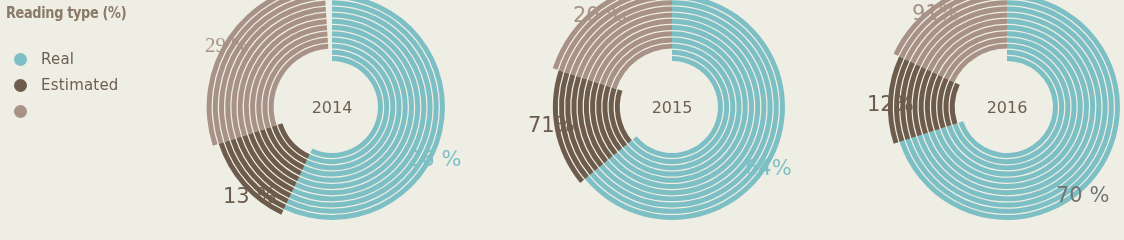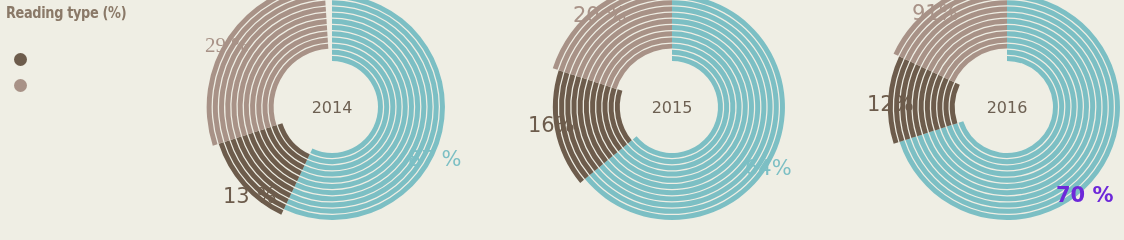--- a/index.html
+++ b/index.html
@@ -55,23 +55,28 @@
 </style>
 </head>
 <body>
 
 <div id="root">
 
   <div class="legend">
     <div class="legend-title">Reading type (%)</div>
     <div class="legend-list">
 
+      <div class="legend-row">
+        <span class="legend-dot" style="background:#7cbfc4"></span>
+        <span class="legend-label">Real</span>
+      </div>
 
       <div class="legend-row">
         <span class="legend-dot" style="background:#6d5c4c"></span>
+        <span class="legend-label">Estimated</span>
       </div>
 
       <div class="legend-row">
         <span class="legend-dot" style="background:#a89287"></span>
       </div>
 
     </div>
   </div>
 
   <div class="donut" style="left:205px;">
@@ -141,21 +146,21 @@
           L 120.21862389083418 -0.7868866702533239 A 108 108 0 0 0 24.285896240123407 140.3738353924943 Z" fill="#a89287"></path>
           <path d="M 13.68161608343243 143.81937487977495 A 119.15000000000002 119.15000000000002 0 0 1 119.51850959808233 -11.914884692228583
           L 119.82932266975243 -6.974652386508623 A 114.20000000000002 114.20000000000002 0 0 0 18.389345839093437 142.28974075761897 Z" fill="#a89287"></path>
           <path d="M 7.7850656824024895 145.73528024489963 A 125.35000000000001 125.35000000000001 0 0 1 119.1292083770006 -18.102650408483854
           L 119.44002144867069 -13.162418102763908 A 120.4 120.4 0 0 0 12.492795438063496 144.20564612274364 Z" fill="#a89287"></path>
         </g>
       <text class="center-year" x="127" y="107">2014</text>
     </svg>
     <div class="pct" style="left:0px;top:33px;color:#a89287;font-family:Liberation Serif, serif;">29 %</div>
     <div class="pct" style="left:12px;top:184px;color:#6d5c4c;margin-left:6px;">13 %</div>
-    <div class="pct" style="left:203px;top:147px;color:#7cbfc4;">87 %</div>
+    <div class="pct" style="left:203px;top:147px;color:#7cbfc4;">26 %</div>
   </div>
 
   <div class="donut" style="left:545px;">
     <svg width="260" height="228" viewBox="0 0 260 228">
       <g class="spiral">
           <path d="M 127 56.05 A 50.95 50.95 0 1 1 87.74235028057353 139.47675227769577
           L 91.5563908323137 136.32150352843973 A 46 46 0 1 0 127 61 Z" fill="#7cbfc4"></path>
           <path d="M 127 49.849999999999994 A 57.150000000000006 57.150000000000006 0 1 1 82.96516817536364 143.42878101413763
           L 86.7792087271038 140.27353226488162 A 52.2 52.2 0 1 0 127 54.8 Z" fill="#7cbfc4"></path>
           <path d="M 127 43.650000000000006 A 63.349999999999994 63.349999999999994 0 1 1 78.18798607015376 147.3808097505795
@@ -217,21 +222,21 @@
           <path d="M 19.5781664844624 72.09653048534966 A 112.95 112.95 0 0 1 126.99999999999999 -5.950000000000003
           L 126.99999999999999 -1 A 108 108 0 0 0 24.28589624012342 73.62616460750564 Z" fill="#a89287"></path>
           <path d="M 13.68161608343243 70.18062512022497 A 119.15000000000002 119.15000000000002 0 0 1 126.99999999999997 -12.15000000000002
           L 126.99999999999999 -7.200000000000017 A 114.20000000000002 114.20000000000002 0 0 0 18.38934583909345 71.71025924238097 Z" fill="#a89287"></path>
           <path d="M 7.785065682402504 68.2647197551003 A 125.35000000000001 125.35000000000001 0 0 1 126.99999999999997 -18.35000000000001
           L 126.99999999999997 -13.400000000000006 A 120.4 120.4 0 0 0 12.49279543806351 69.7943538772563 Z" fill="#a89287"></path>
         </g>
       <text class="center-year" x="127" y="107">2015</text>
     </svg>
     <div class="pct" style="left:28px;top:3px;color:#a89287;">20 %</div>
-    <div class="pct" style="left:-17px;top:113px;color:#6d5c4c;">16%</div>
+    <div class="pct" style="left:-17px;top:113px;color:#6d5c4c;">71%</div>
     <div class="pct" style="left:200px;top:156px;color:#7cbfc4;">64%</div>
   </div>
 
   <div class="donut" style="left:880px;">
     <svg width="260" height="228" viewBox="0 0 260 228">
       <g class="spiral">
           <path d="M 127 56.05 A 50.95 50.95 0 1 1 78.54367049476193 122.74441586340357
           L 83.25140025042293 121.21478174124758 A 46 46 0 1 0 127 61 Z" fill="#7cbfc4"></path>
           <path d="M 127 49.849999999999994 A 57.150000000000006 57.150000000000006 0 1 1 72.64712009373197 124.66032122852825
           L 77.35484984939299 123.13068710637226 A 52.2 52.2 0 1 0 127 54.8 Z" fill="#7cbfc4"></path>
@@ -295,16 +300,16 @@
           L 126.99999999999999 -1 A 108 108 0 0 0 29.278678333669873 61.01583651097219 Z" fill="#a89287"></path>
           <path d="M 19.189856698673736 56.26839741002163 A 119.15000000000002 119.15000000000002 0 0 1 126.99999999999997 -12.15000000000002
           L 126.99999999999999 -7.200000000000017 A 114.20000000000002 114.20000000000002 0 0 0 23.668750608380535 58.376004903268736 Z" fill="#a89287"></path>
           <path d="M 13.579928973384426 53.628565802318185 A 125.35000000000001 125.35000000000001 0 0 1 126.99999999999997 -18.35000000000001
           L 126.99999999999997 -13.400000000000006 A 120.4 120.4 0 0 0 18.058822883091224 55.736173295565294 Z" fill="#a89287"></path>
         </g>
       <text class="center-year" x="127" y="107">2016</text>
     </svg>
     <div class="pct" style="left:32px;top:1px;color:#a89287;">91%</div>
     <div class="pct" style="left:-13px;top:92px;color:#6d5c4c;">12%</div>
-    <div class="pct" style="left:176px;top:183px;color:#6d28d9;font-weight:bold;">70 %</div>
+    <div class="pct" style="left:176px;top:183px;color:#737373;">70 %</div>
   </div>
 
 </div>
 
 </body></html>

